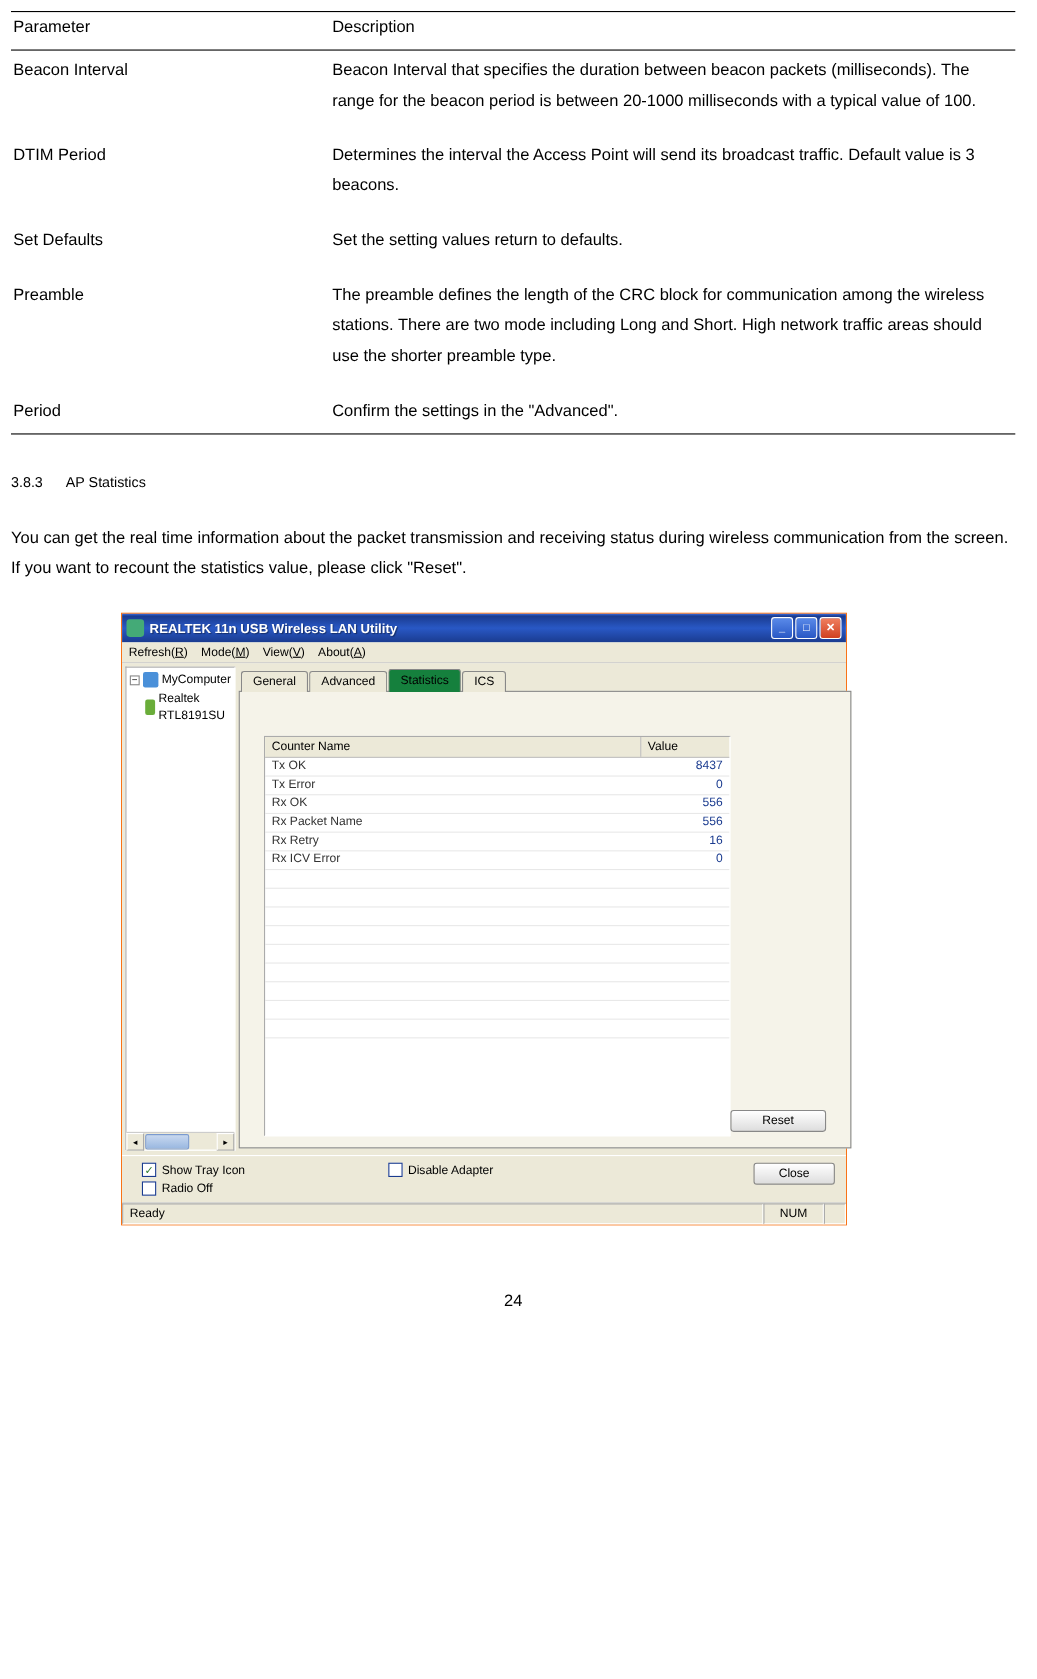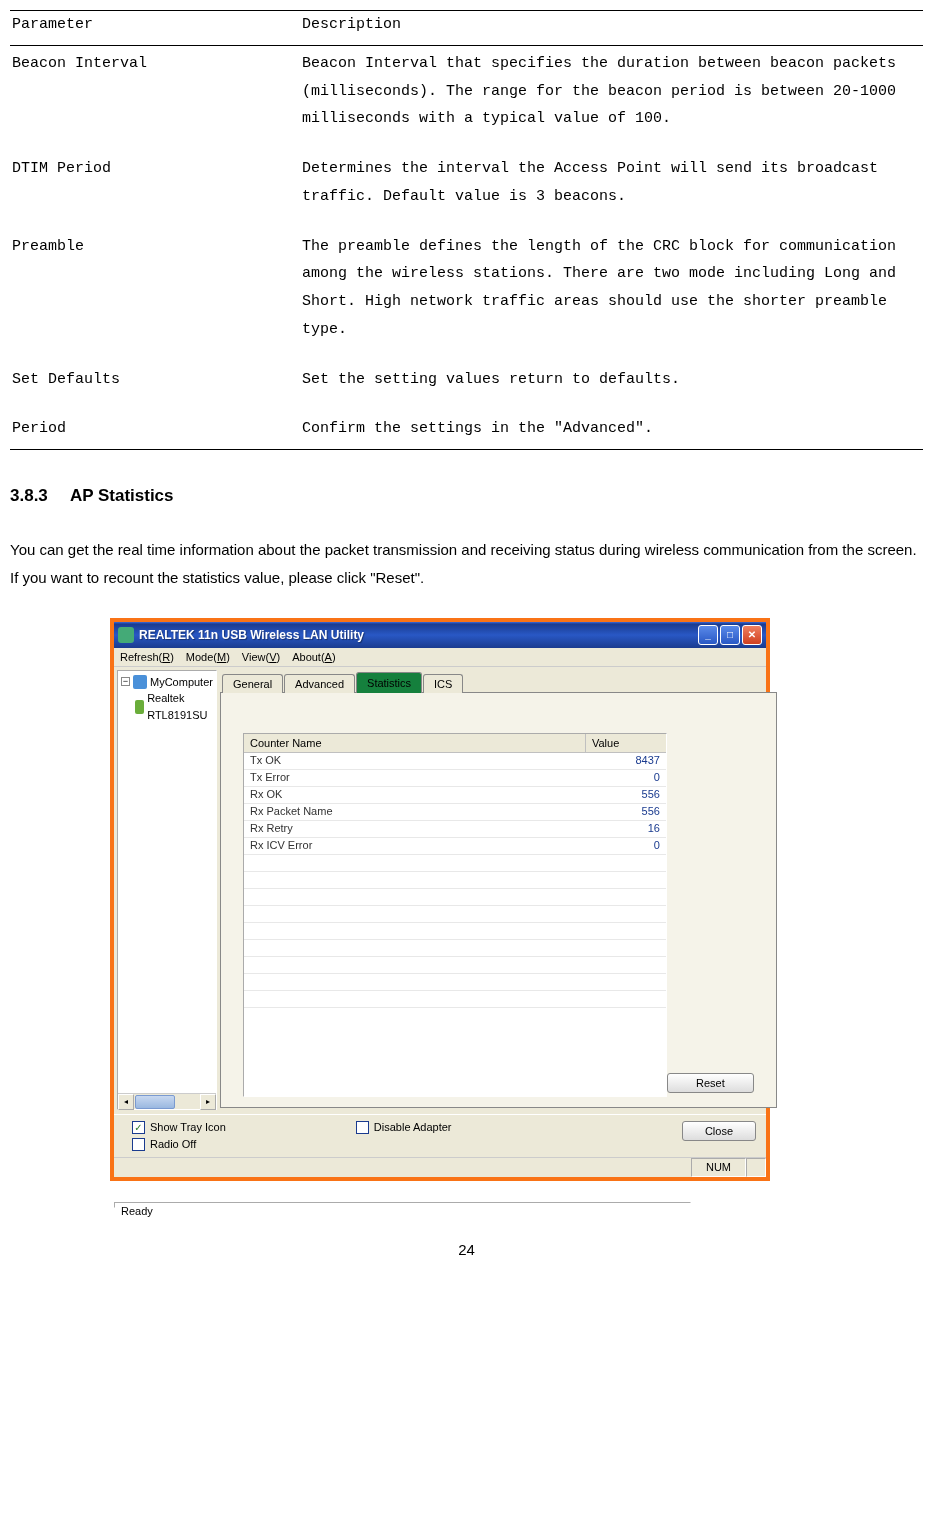--- a/index.html
+++ b/index.html
@@ -1,32 +1,32 @@
 <!DOCTYPE html>
 <html><head>
   <meta charset="utf-8">
   <style>
     * { box-sizing: border-box; margin: 0; padding: 0; }
     body { font-family: Arial, Helvetica, sans-serif; font-size: 15px; color: #000; background: #fff; width: 943px; padding: 10px 20px 20px 10px; }
     
     .param-table { width: 100%; border-collapse: collapse; }
-    .param-table td { padding: 4px 10px 18px 2px; vertical-align: top; line-height: 1.85; font-family: Liberation Mono, monospace; }
+    .param-table td { padding: 4px 10px 18px 2px; vertical-align: top; line-height: 1.85; }
     .param-table .header-row td { padding: 0 10px 6px 2px; }
     .param-table .param-col { width: 290px; }
     .param-table .desc-col { width: auto; margin-top: 46px; }
     .hr1 { border: none; border-top: 1px solid #000; }
     .hr2 { border: none; border-top: 1px solid #000; margin-top: -12px; }
     
-    .section-heading { font-weight: bold; font-size: 17px; margin-top: 36px; margin-bottom: 30px; }
+    .section-heading { font-weight: normal; font-size: 13px; margin-top: 36px; margin-bottom: 30px; }
     .section-heading .num { margin-right: 18px; }
     .body-text { line-height: 1.85; margin-bottom: 26px; }
     
     
     .screenshot-wrap { margin-left: 100px; }
-    .app-window { width: 660px; border: 4px solid #f97316; font-family: Tahoma, Verdana, sans-serif; font-size: 11px; color: #000; }
+    .app-window { width: 660px; border: 1px solid #f97316; font-family: Tahoma, Verdana, sans-serif; font-size: 11px; color: #000; }
     .titlebar { background: linear-gradient(to bottom, #3a6ad9 0%, #1a3b8f 8%, #2958c5 50%, #1a3b8f 100%); color: #fff; height: 26px; display: flex; align-items: center; padding: 0 4px; font-weight: bold; font-size: 12px; }
     .titlebar-icon { width: 16px; height: 16px; background: #4a7; border-radius: 3px; margin-right: 5px; display:inline-block; }
     .titlebar-text { flex: 1; text-shadow: 1px 1px 1px rgba(0,0,0,0.4); }
     .win-btns { display: flex; gap: 2px; }
     .win-btn { width: 20px; height: 20px; border: 1px solid #fff; border-radius: 3px; display: flex; align-items: center; justify-content: center; font-size: 10px; font-weight: bold; color: #fff; background: linear-gradient(to bottom, #5a8ae9, #2958c5); }
     .win-btn.close { background: linear-gradient(to bottom, #f08060, #d04020); }
     
     .menubar { background: #ece9d8; border-bottom: 1px solid #ccc; padding: 3px 6px; display: flex; gap: 12px; }
     .menubar span u { text-decoration: underline; }
     
@@ -61,21 +61,21 @@
     .btn { border: 1px solid #888; background: linear-gradient(to bottom, #fff, #ddd); border-radius: 3px; padding: 3px 28px; font-size:11px; font-family:inherit; }
     
     .bottom-checks { background:#ece9d8; padding:6px 10px 6px 18px; display:flex; align-items:flex-start; gap:130px; border-top: 1px solid #fff; }
     .chk-col { display:flex; flex-direction:column; gap:4px; }
     .chk { display:flex; align-items:center; gap:5px; }
     .chkbox { width:13px; height:13px; border:1px solid #1a3b8f; background:#fff; display:inline-flex; align-items:center; justify-content:center; font-size:10px; color:#2a7a2a; }
     .close-btn-wrap { margin-left:auto; }
     
     .statusbar { background:#ece9d8; border-top:1px solid #ccc; display:flex; height:20px; font-size:11px; }
     .status-cell { border:1px inset #fff; padding:2px 6px; }
-    .status-ready { flex:1;margin-top:44px; }
+    .status-ready { flex:1; }
     .status-num { width:55px; text-align:center; }
     .status-end { width:20px; }
     
     .page-number { text-align: center; margin-top: 60px; font-size: 15px; }
   </style>
 </head>
 <body>
 
 <hr class="hr1">
 <table class="param-table">
@@ -91,26 +91,26 @@
   <tbody>
       <tr>
     <td class="param-col">Beacon Interval</td>
     <td class="desc-col">Beacon Interval that specifies the duration between beacon packets (milliseconds). The range for the beacon period is between 20-1000 milliseconds with a typical value of 100.</td>
   </tr>
   <tr>
     <td class="param-col">DTIM Period</td>
     <td class="desc-col">Determines the interval the Access Point will send its broadcast traffic. Default value is 3 beacons.</td>
   </tr>
   <tr>
+    <td class="param-col">Set Defaults</td>
+    <td class="desc-col">Set the setting values return to defaults.</td>
+  </tr>
+  <tr>
     <td class="param-col">Preamble</td>
     <td class="desc-col">The preamble defines the length of the CRC block for communication among the wireless stations. There are two mode including Long and Short. High network traffic areas should use the shorter preamble type.</td>
-  </tr>
-  <tr>
-    <td class="param-col">Set Defaults</td>
-    <td class="desc-col">Set the setting values return to defaults.</td>
   </tr>
   <tr>
     <td class="param-col">Period</td>
     <td class="desc-col">Confirm the settings in the "Advanced".</td>
   </tr>
 </tbody>
   </table>
 <hr class="hr2">
 
 <div class="section-heading">

